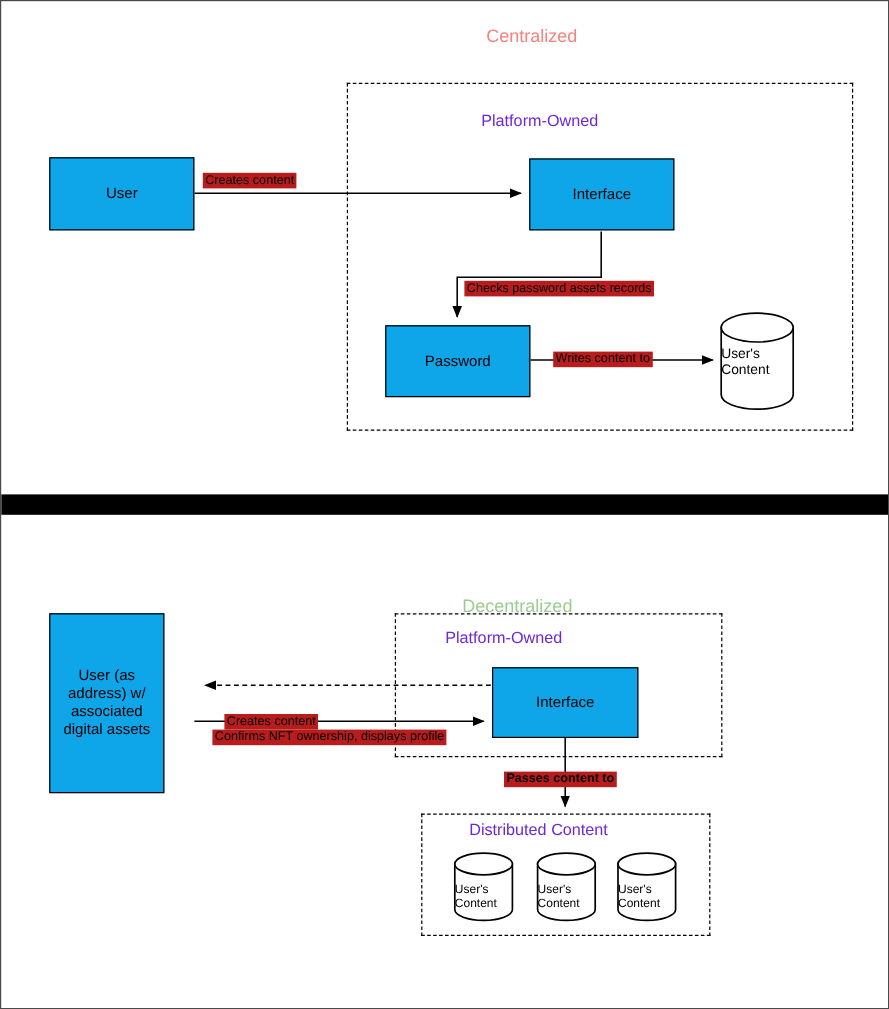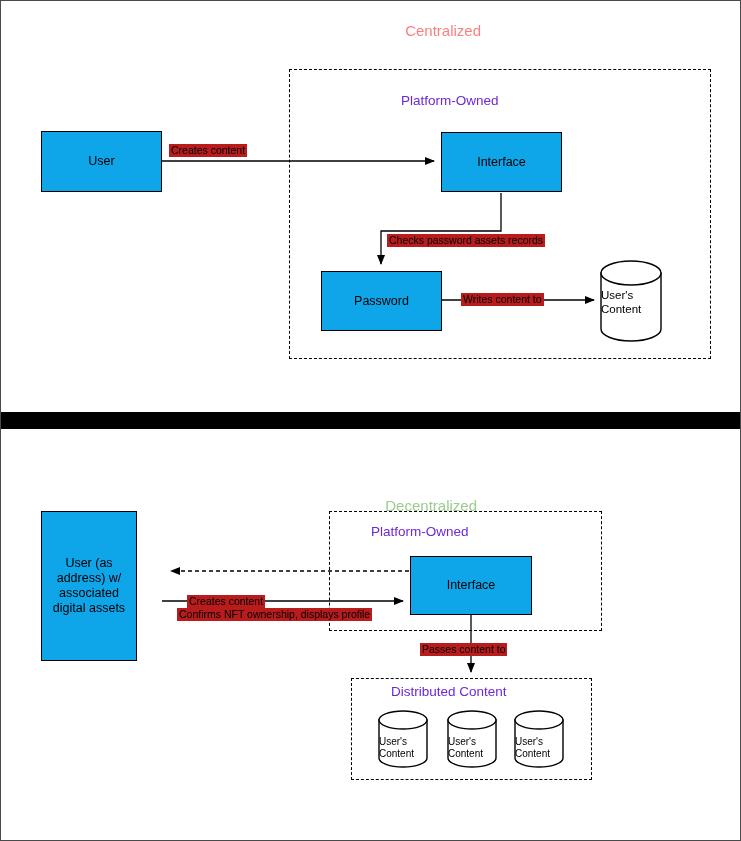--- a/index.html
+++ b/index.html
@@ -188,21 +188,21 @@
   </div>
 
   <div class="node-box" style="left:409px; top:555px; width:122px; height:59px;">
     <span class="node-label">Interface</span>
   </div>
 
   <div class="edge-label" style="left:176px; top:563px;margin-top:44px;">Confirms NFT ownership, displays profile</div>
 
   <div class="edge-label" style="left:186px; top:594px;">Creates content</div>
 
-  <div class="edge-label" style="left:419px; top:642px;">Passes content to</div>
+  <div class="edge-label" style="left:419px; top:642px;font-weight:bold;">Passes content to</div>
 
   <div class="group-box" style="left:350px; top:677px; width:241px; height:102px;"></div>
 
   <div class="group-title" style="left:390px; top:683px; width:160px;">Distributed Content</div>
 
   <div class="cyl-text" style="left:378px; top:735px; width:48px;">User's
 Content</div>
 
   <div class="cyl-text" style="left:447px; top:735px; width:48px;">User's
 Content</div>

